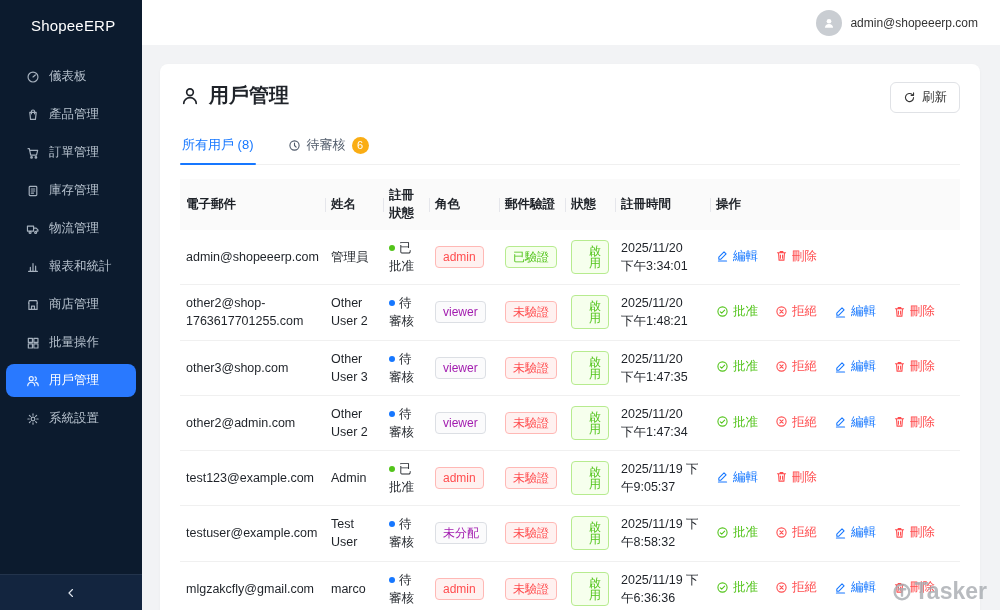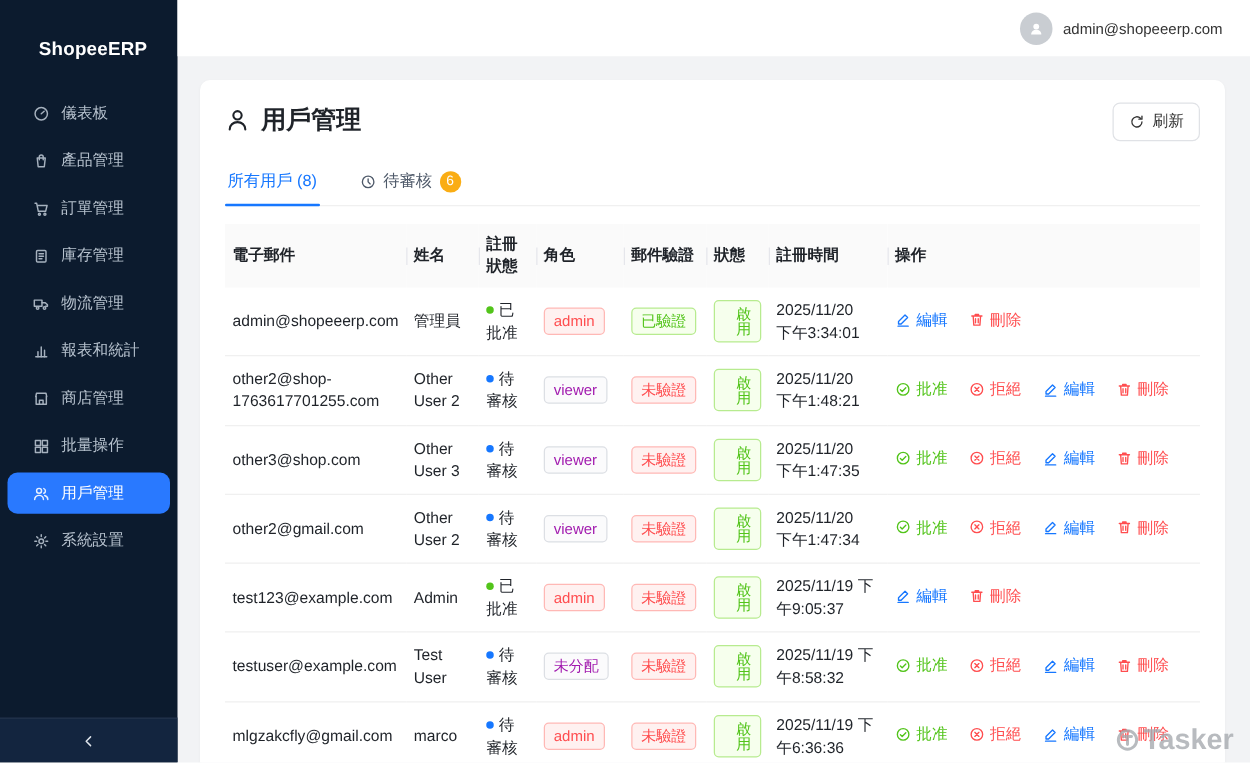--- a/index.html
+++ b/index.html
@@ -2,21 +2,21 @@
 <html><head>
 <meta charset="utf-8">
 <style>
   * { box-sizing: border-box; margin: 0; padding: 0; }
   html,body { width:1000px; height:610px; overflow:hidden; }
   body { font-family:"Liberation Sans","DejaVu Sans",sans-serif; background:#f2f3f5; color:#1f2329; }
   .app { display:flex; width:1000px; height:610px; }
 
   
   .sidebar { width:142px; flex-shrink:0; background:#0c1b2e; color:#b7c2ce; display:flex; flex-direction:column; }
-  .logo { color:#fff; font-weight:bold; font-size:15px; padding:31px 0 16px 31px; letter-spacing:.2px; }
+  .logo { color:#fff; font-weight:normal; font-size:15px; padding:17px 0 16px 31px; letter-spacing:.2px; }
   .nav { flex:1; padding-top:10px; overflow:hidden; }
   .nav-item { display:flex; align-items:center; gap:9px; padding:8px 8px 8px 26px; font-size:12.5px; cursor:pointer; margin-bottom:5px; border-radius:8px; }
   .nav-item .icon { font-size:14px; opacity:.9; }
   .nav-item.active { background:#2979ff; color:#fff; margin-left:6px; margin-right:6px; padding-left:20px; }
   .sidebar-footer { height:36px; background:#13253f; border-top:1px solid rgba(255,255,255,.07); display:flex; align-items:center; justify-content:center; color:#dfe5ec; cursor:pointer; }
   .sidebar-footer .icon { font-size:14px; }
 
   
   .main { flex:1; display:flex; flex-direction:column; min-width:0; }
   .topbar { height:45px; background:#fff; display:flex; align-items:center; justify-content:flex-end; gap:8px; padding-right:22px; flex-shrink:0; }
@@ -364,21 +364,21 @@
                     <span class="icon">
                       <svg width="1em" height="1em" viewBox="0 0 24 24" fill="none" stroke="currentColor" stroke-width="2" stroke-linecap="round" stroke-linejoin="round">
                         <path d="M4.5 7h15M9.5 7V4.8h5V7M6.5 7l1 13.5h9l1-13.5"></path>
                         <path d="M10 11v6M14 11v6"></path>
                       </svg>
                     </span>
                     <span>刪除</span>
                   </span></td>
               </tr>
               <tr>
-                <td>other2@gmail.com</td>
+                <td>other2@admin.com</td>
                 <td>Other User 2</td>
                 <td><span class="dot blue"></span>待<br>審核</td>
                 <td><span class="badge gray">viewer</span></td>
                 <td><span class="badge red">未驗證</span></td>
                 <td><span class="badge green">啟用</span></td>
                 <td>2025/11/20<br>下午1:47:34</td>
                 <td class="actions-cell"><span class="action green">
                     <span class="icon">
                       <svg width="1em" height="1em" viewBox="0 0 24 24" fill="none" stroke="currentColor" stroke-width="2" stroke-linecap="round" stroke-linejoin="round">
                         <circle cx="12" cy="12" r="8.5"></circle>

